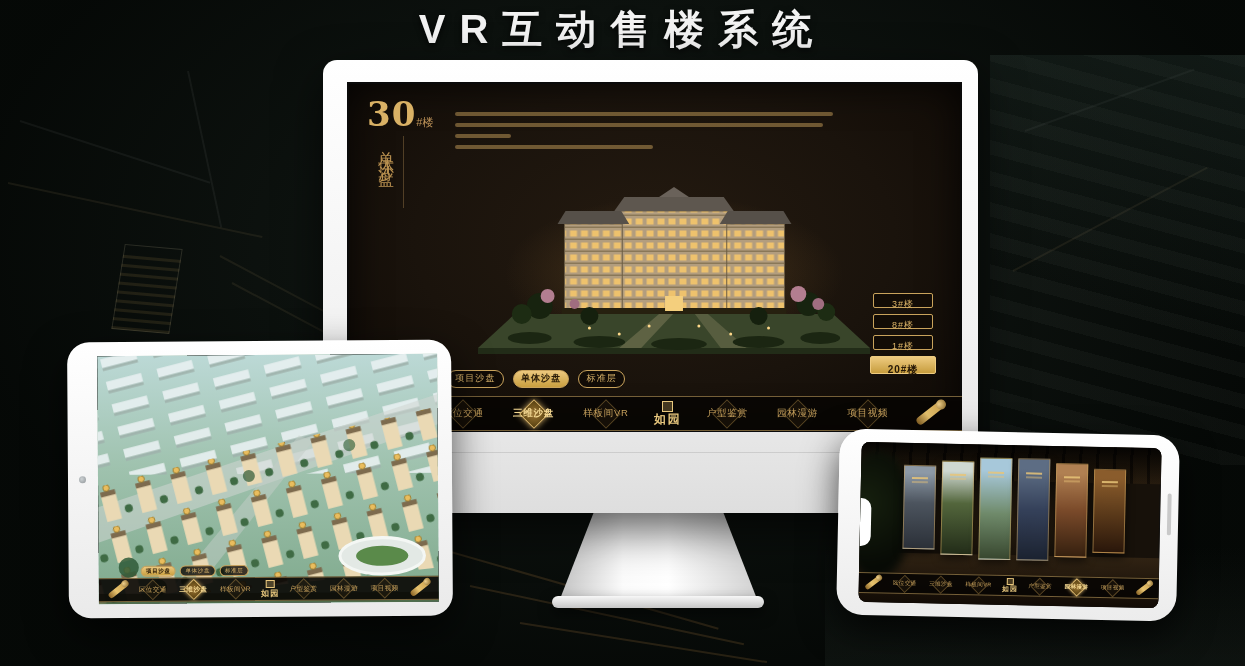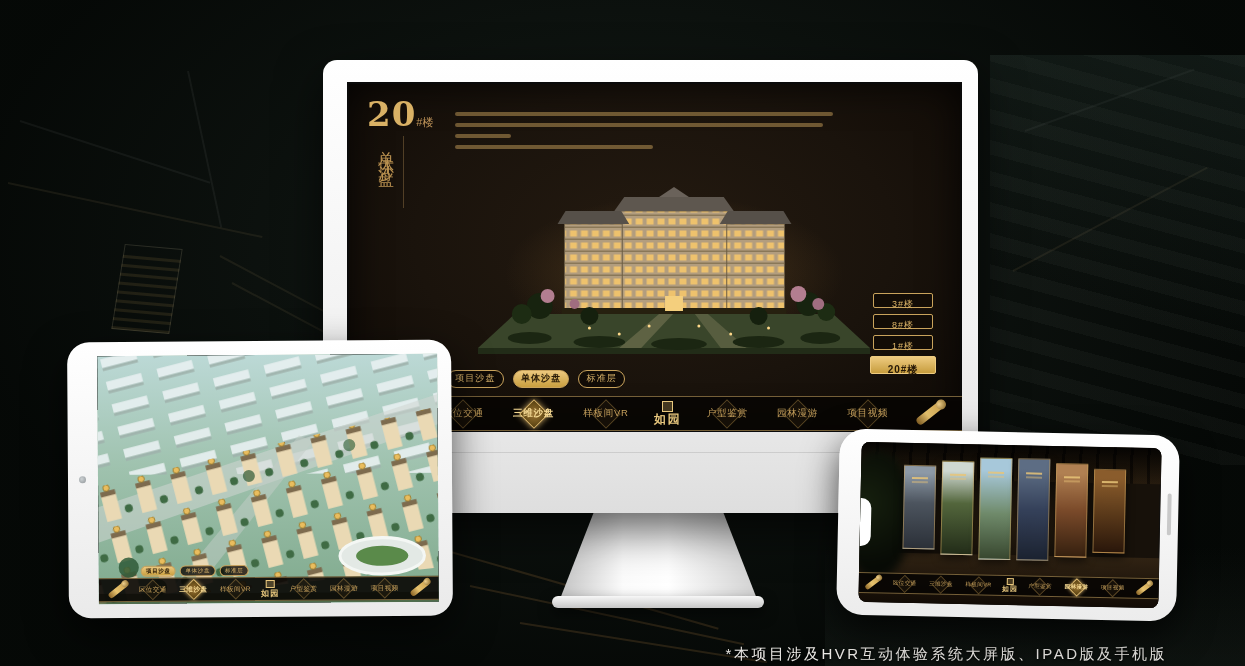--- a/index.html
+++ b/index.html
@@ -136,28 +136,29 @@
   <div class="bgline" style="left:232px;top:282px;width:130px;transform:rotate(28deg);"></div>
   <div class="bgline road" style="left:430px;top:545px;width:300px;transform:rotate(16deg);"></div>
   <div class="bgline road" style="left:470px;top:585px;width:280px;transform:rotate(12deg);"></div>
   <div class="bgline road" style="left:520px;top:622px;width:250px;transform:rotate(9deg);"></div>
   <div class="bgline white" style="right:40px;top:130px;width:180px;transform:rotate(-20deg);"></div>
   <div class="bgline" style="right:12px;top:270px;width:220px;transform:rotate(-28deg);"></div>
   <div class="bg-plaque"></div>
   <div class="bg-city-right"></div>
   <div class="bg-city-bottom"></div>
 
+  <h1 class="title">VR互动售楼系统</h1>
 
   <div class="stand"></div>
   <div class="stand-base"></div>
   <div class="monitor">
     <div class="m-screen">
 
       <div class="heading">
-        <span class="h-num">20</span><span class="h-suf">#楼</span>
+        <span class="h-num">30</span><span class="h-suf">#楼</span>
         <div class="h-vert">单体沙盘</div>
       </div>
       <div class="h-vline"></div>
 
       <div class="dline" style="top:30px;width:378px;"></div>
       <div class="dline" style="top:41px;width:368px;"></div>
       <div class="dline" style="top:52px;width:56px;"></div>
       <div class="dline" style="top:63px;width:198px;"></div>
 
       <svg class="bld-render" viewBox="0 0 410 210" preserveAspectRatio="none">
@@ -377,14 +378,13 @@
           <span class="diamond"></span>
           <span class="lbl">项目视频</span>
         </div>
         <div class="scrollicon"></div>
       </div>
       <div class="ph-notch"></div>
     </div>
     <div class="ph-btn"></div>
   </div>
 
-  <div class="footnote">*本项目涉及HVR互动体验系统大屏版、IPAD版及手机版</div>
 </div>
 
 </body></html>

